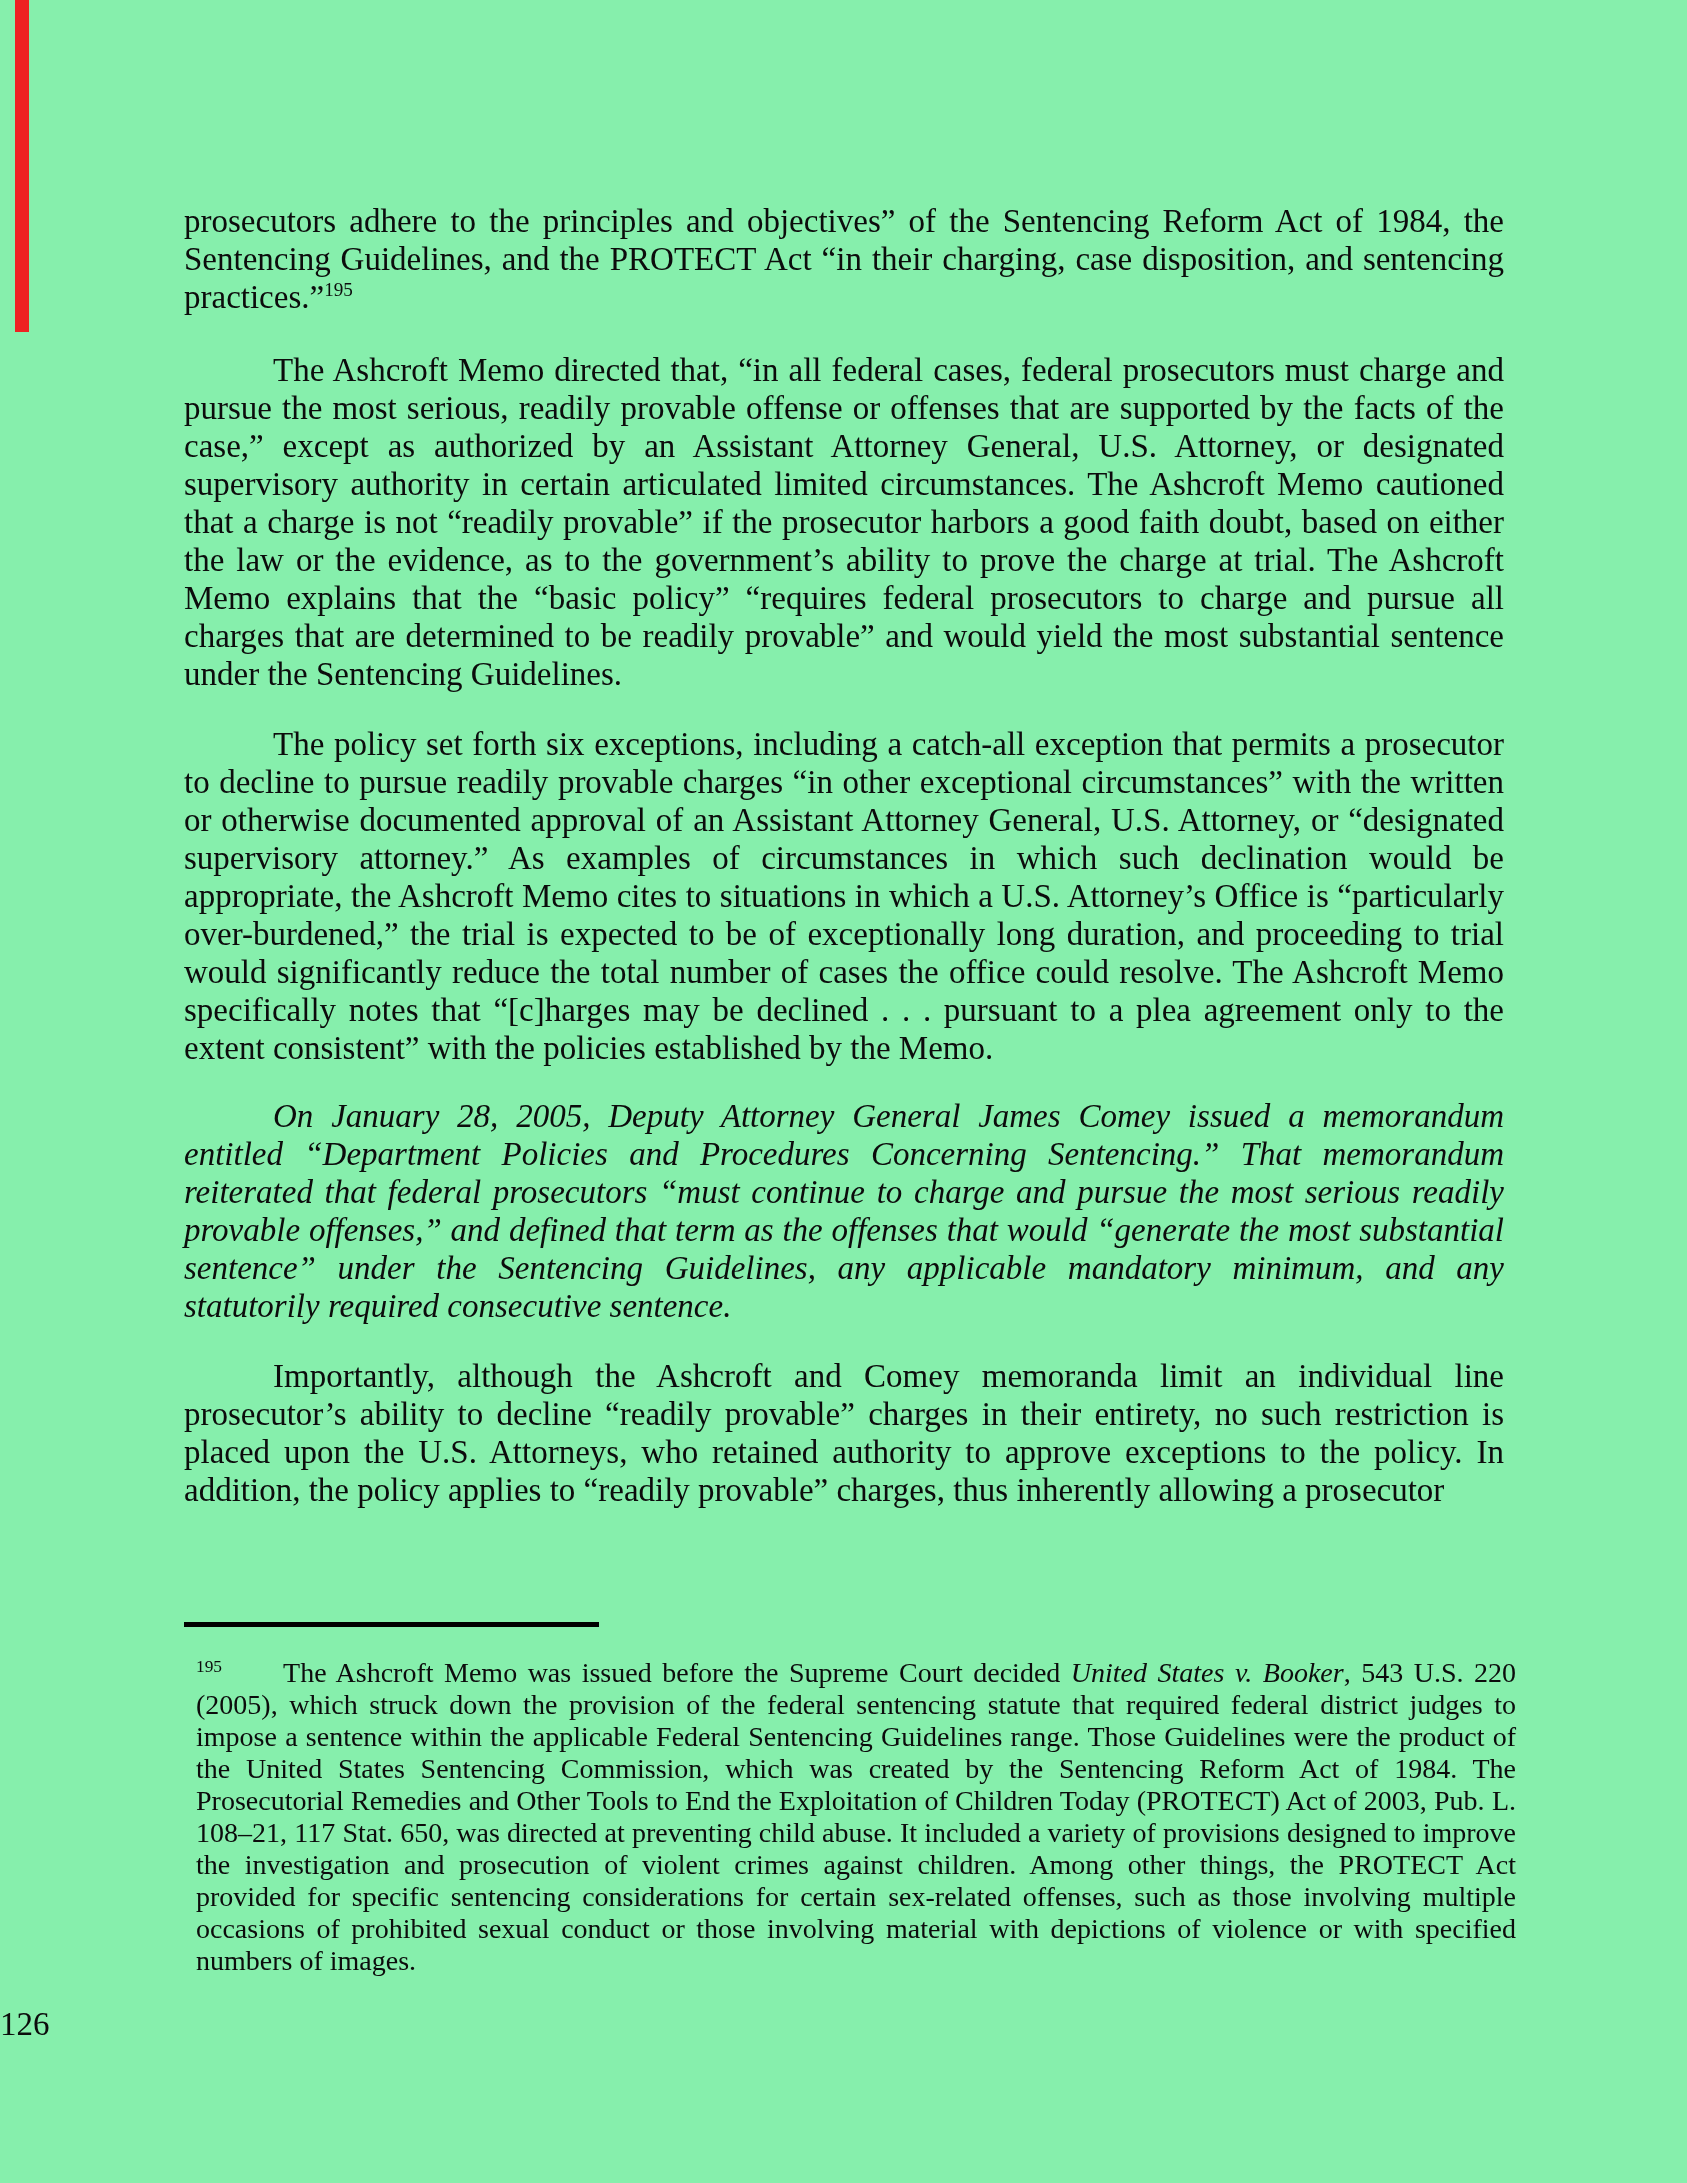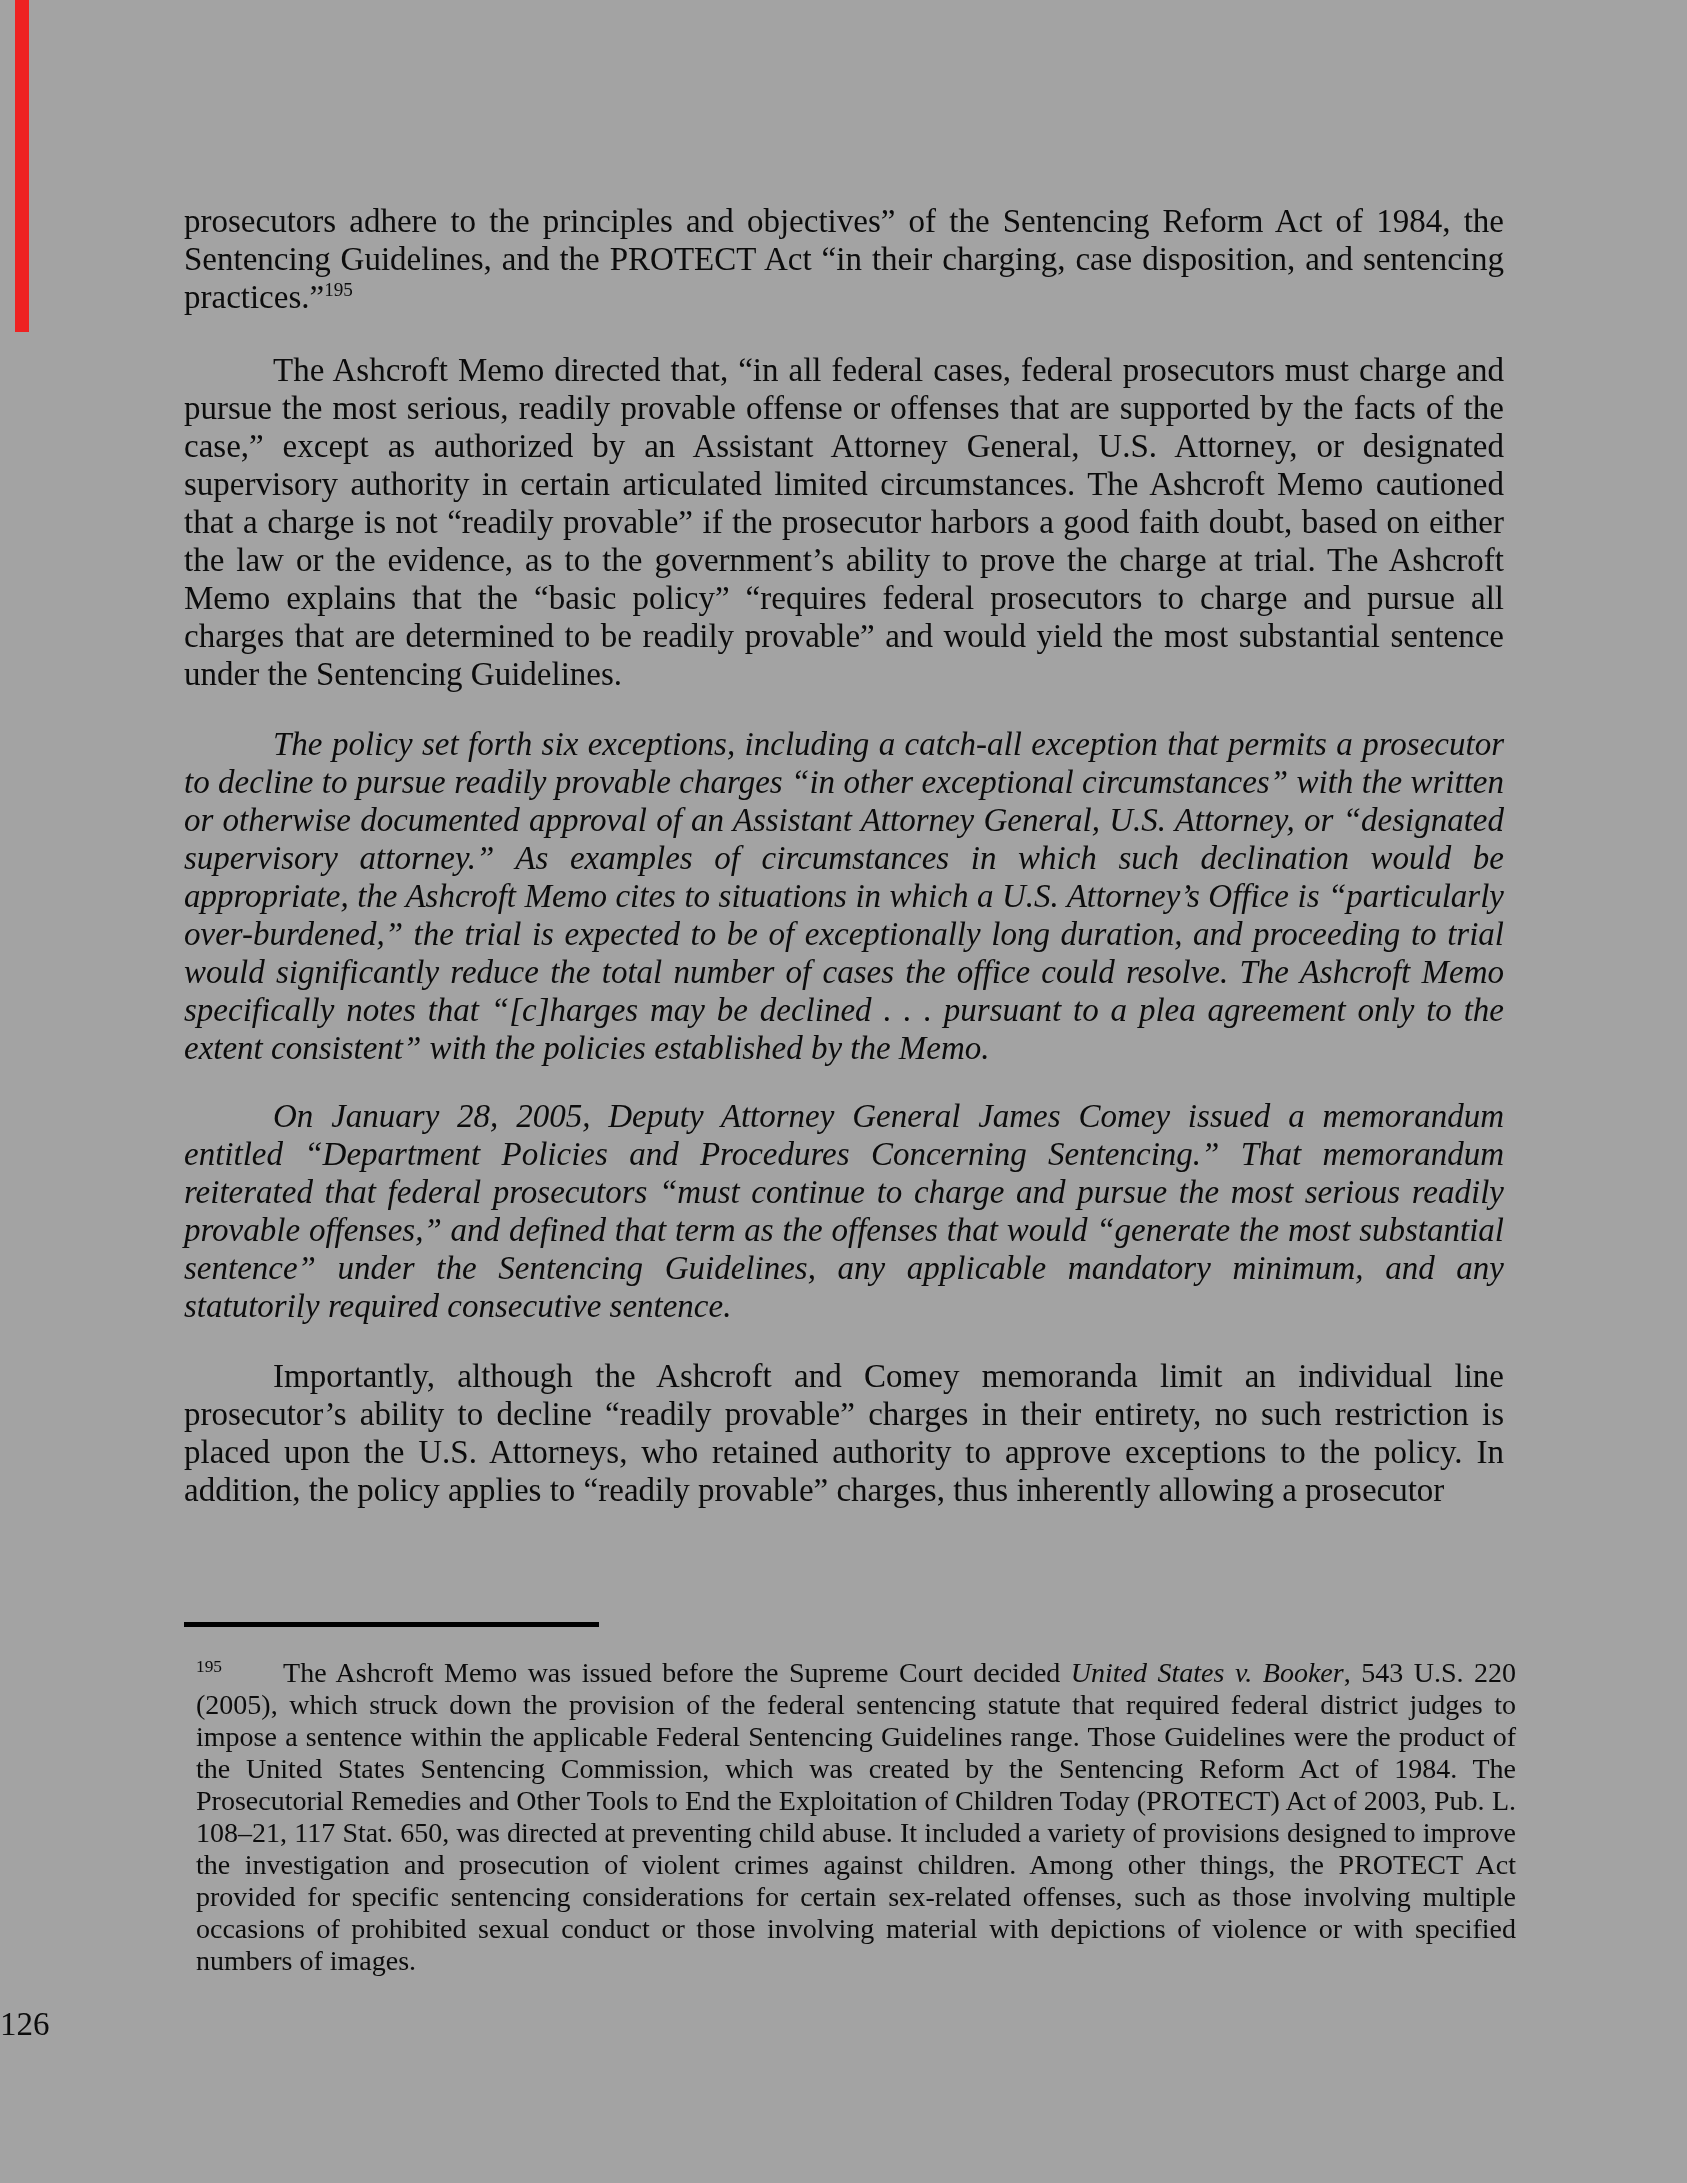--- a/index.html
+++ b/index.html
@@ -1,33 +1,33 @@
 <!DOCTYPE html>
 <html style="font-size:10.6px"><head>
 <meta charset="utf-8">
 <style>
   html,body{margin:0;padding:0;}
   body{
     width:1687px;height:2183px;background:#ffffff;position:relative;
     font-family:"Liberation Serif","DejaVu Serif",serif;color:#0c0c0c;
     -webkit-font-smoothing:antialiased;
   }
-  .page{position:absolute;inset:0;background:#a3a3a3;overflow:hidden;}
+  .page{position:absolute;inset:0;background:#86efac;overflow:hidden;}
   .edge-mark{
     position:absolute;left:14.6px;top:0;width:14px;height:332px;
   }
   .body-par{
     position:absolute;left:184px;width:1320px;margin:0;
     font-size:33px;line-height:38px;
     text-align:justify;text-justify:inter-word;
   }
   .indent{text-indent:89px;}
   .p1{top:202px;}
   .p2{top:351px;}
-  .p3{top:725px;font-style:italic;}
+  .p3{top:725px;}
   .p4{top:1097px;font-style:italic;}
   .p5{top:1357px;}
   sup.fnref{
     font-size:58%;vertical-align:super;line-height:0;letter-spacing:0;
   }
   .fn-rule{
     position:absolute;left:184px;top:1622px;width:415px;height:4.6px;background:#000000;
   }
   .footnote{
     position:absolute;left:184px;top:1645px;width:1320px;margin:12px;

